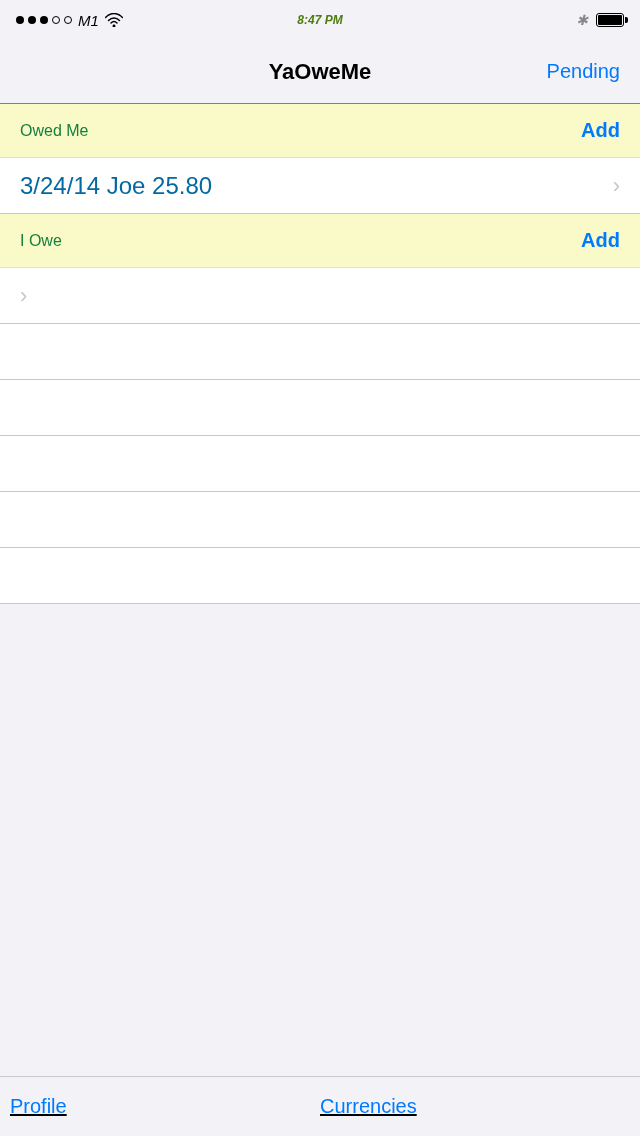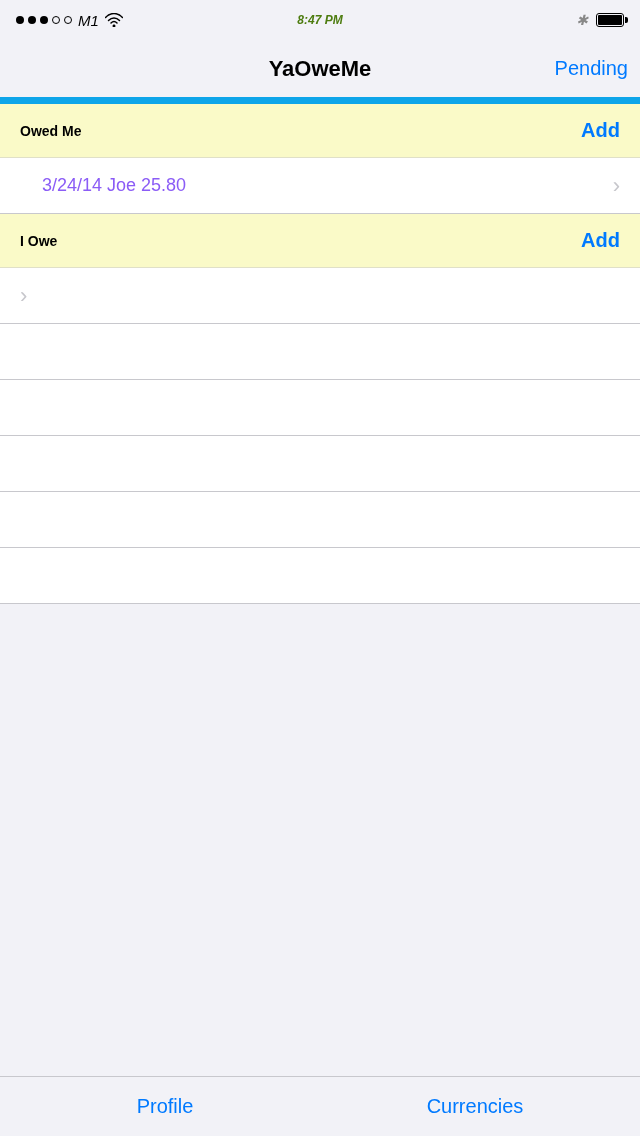--- a/index.html
+++ b/index.html
@@ -117,37 +117,37 @@
       height: 100%;
       background: #000;
       border-radius: 1px;
     }
 
     
     .nav-bar {
       width: 640px;
       height: 64px;
       background: #f2f2f7;
-      border-bottom: 7px solid #0ea5e9;
+      border-bottom: 1px solid #0ea5e9;
       display: flex;
       align-items: center;
       justify-content: center;
       position: relative;
       padding: 0 16px;
     }
 
     .nav-title {
       font-size: 22px;
       font-weight: 700;
       color: #000;
     }
 
     .nav-pending-btn {
       position: absolute;
-      right: 12px;
+      right: 20px;
       font-size: 20px;
       color: #007aff;
       font-weight: 400;
       background: none;
       border: none;
       cursor: pointer;
     }
 
     
     .main-content {
@@ -160,23 +160,23 @@
       background: #fafac8;
       height: 54px;
       display: flex;
       align-items: center;
       justify-content: space-between;
       padding: 0 20px;
       border-bottom: 1px solid #e0e0c8;
     }
 
     .section-header-title {
-      font-size: 14px;
-      font-weight: 700;
-      color: #000000;
+      font-size: 16px;
+      font-weight: 400;
+      color: #15803d;
     }
 
     .section-header-add {
       font-size: 20px;
       color: #007aff;
       font-weight: 700;
       background: none;
       border: none;
       cursor: pointer;
     }
@@ -187,24 +187,23 @@
       display: flex;
       align-items: center;
       justify-content: space-between;
       padding: 0 20px;
       border-bottom: 1px solid #c8c8cd;
       background: #fff;
       cursor: pointer;
     }
 
     .list-row-text {
-      font-size: 18px;
-      color: #8b5cf6;
+      font-size: 24px;
+      color: #0369a1;
       font-weight: 400;
-      margin-left: 22px;
     }
 
     .chevron {
       color: #c7c7cc;
       font-size: 22px;
       font-weight: 300;
     }
 
     
     .empty-row {
@@ -225,23 +224,24 @@
       display: flex;
       align-items: center;
       justify-content: space-around;
       padding: 0 10px;
     }
 
     .tab-item {
       flex: 1;
       display: flex;
       align-items: center;
-      justify-content: center;
+      justify-content: flex-start;
       height: 100%;
       cursor: pointer;
+      text-decoration: underline;
     }
 
     .tab-label {
       font-size: 20px;
       color: #007aff;
       font-weight: 400;
     }
   </style>
 </head>
 <body>

